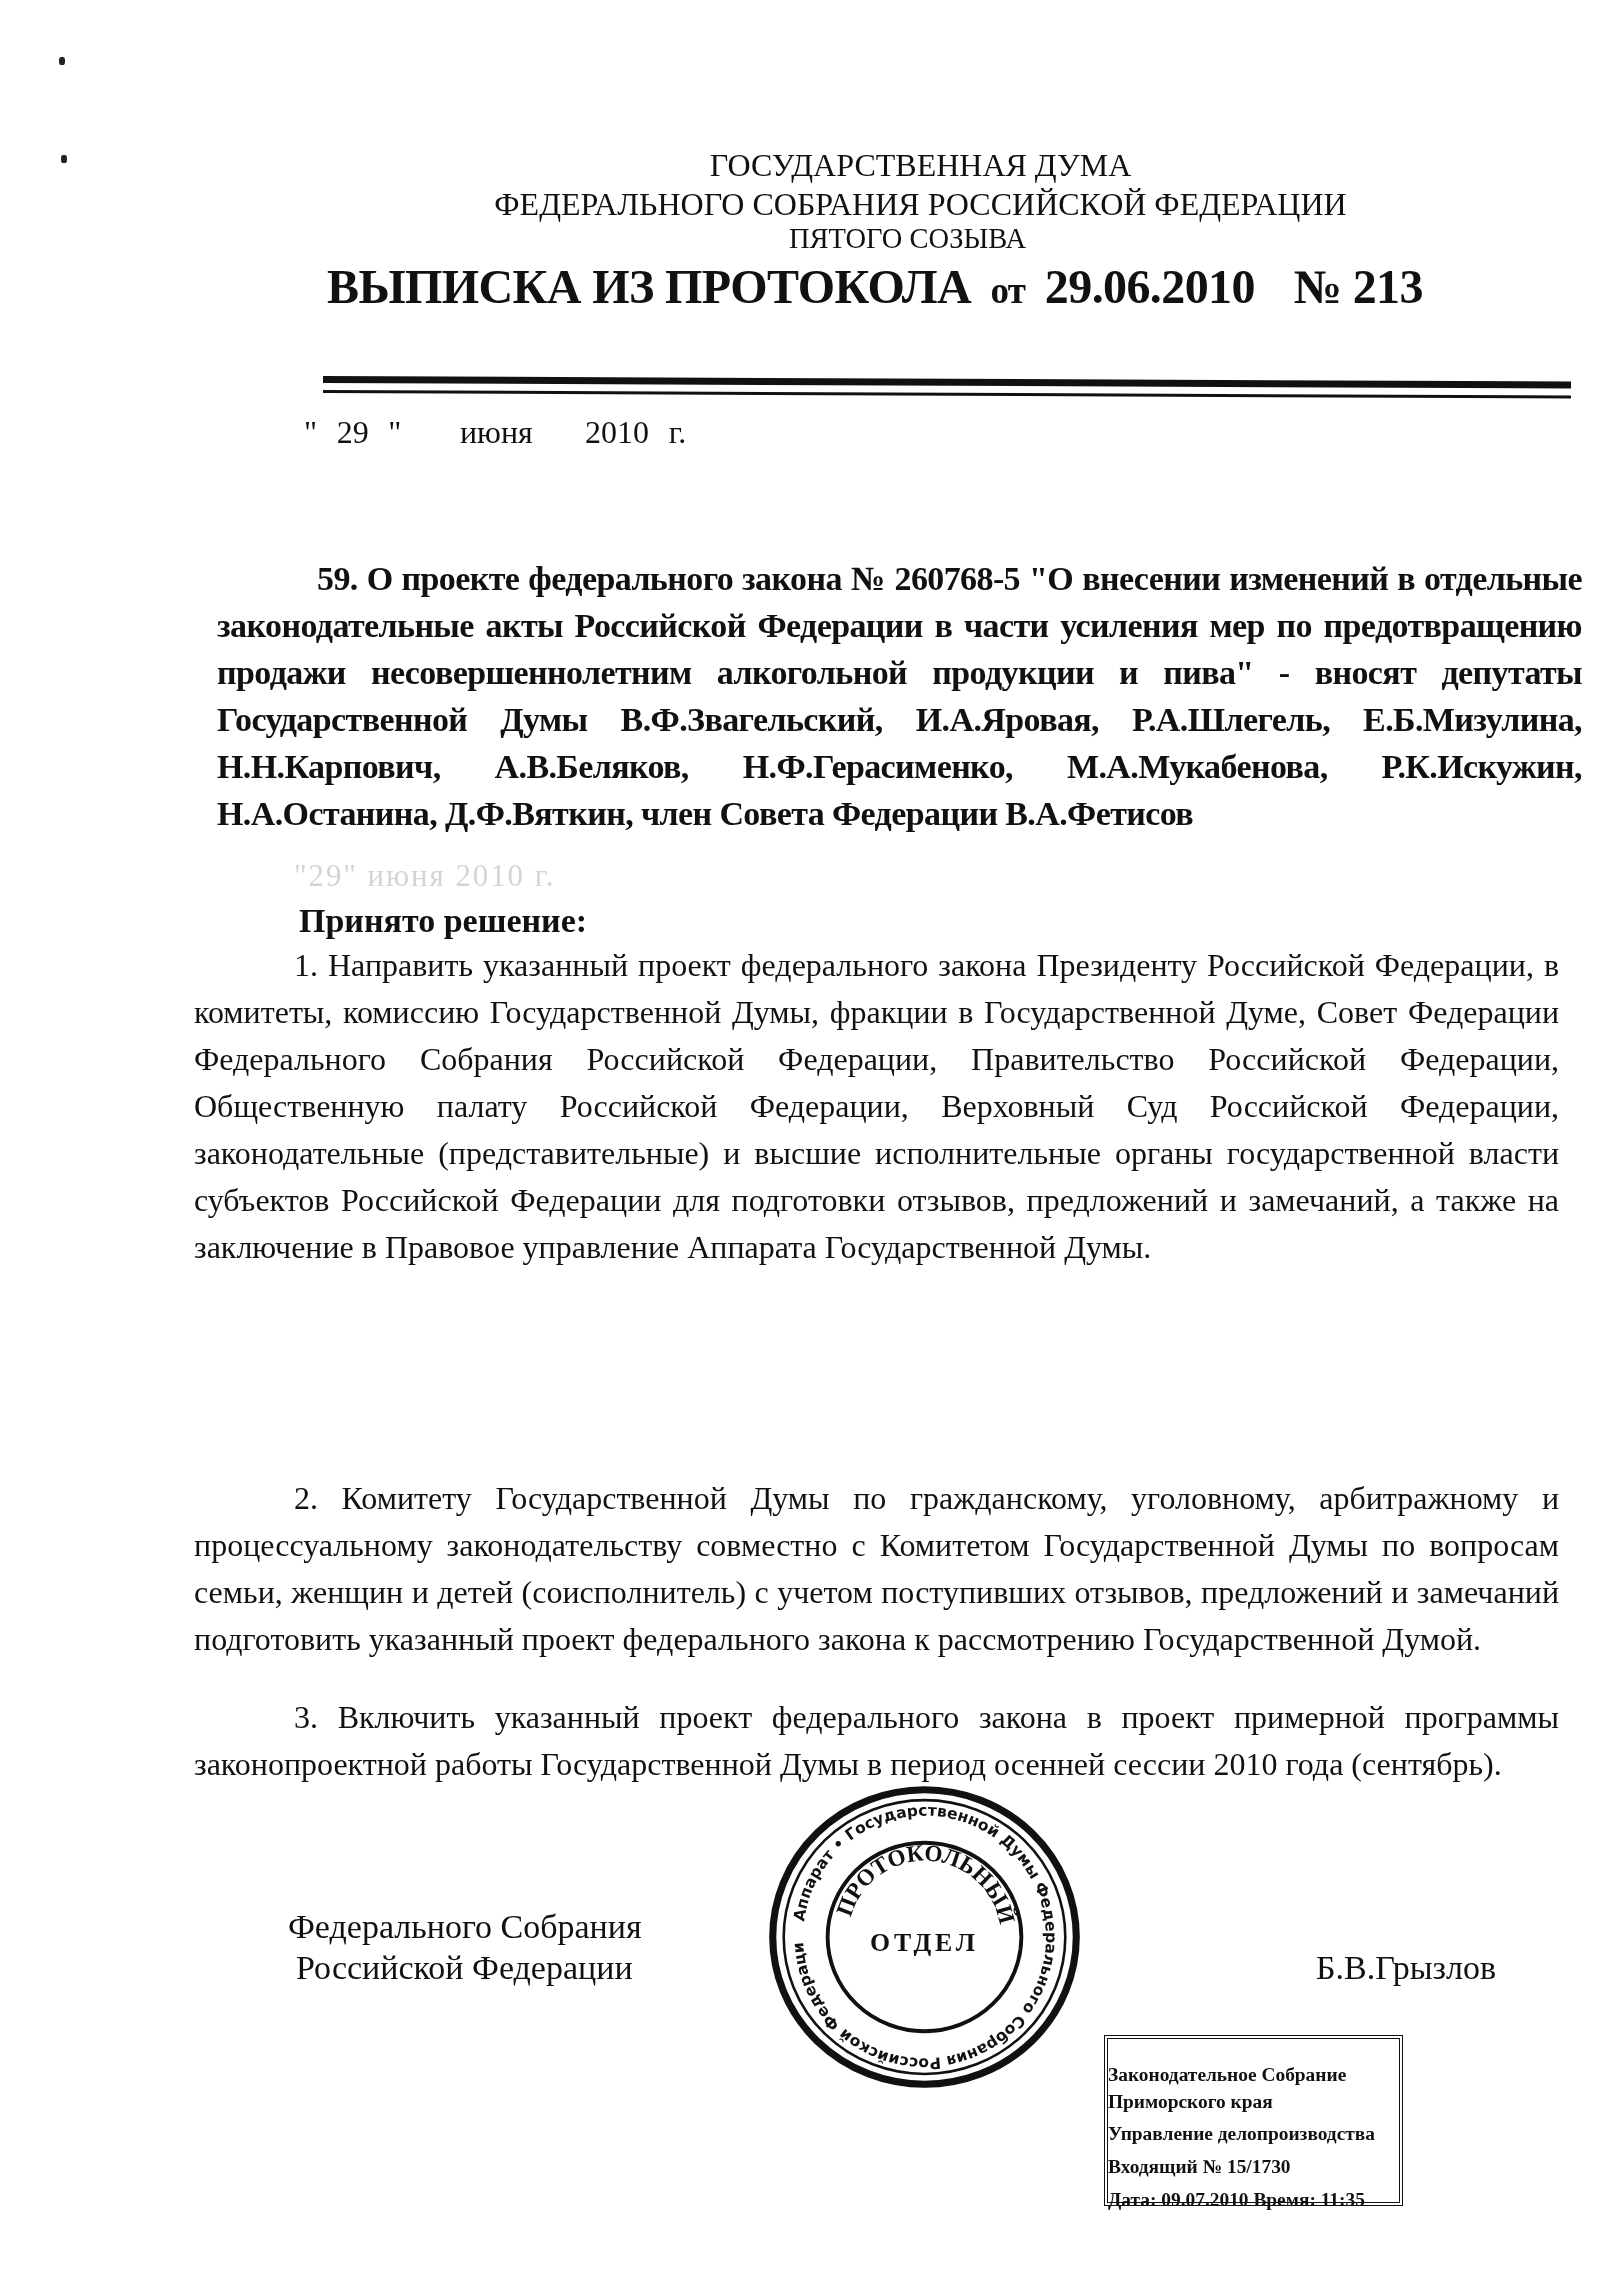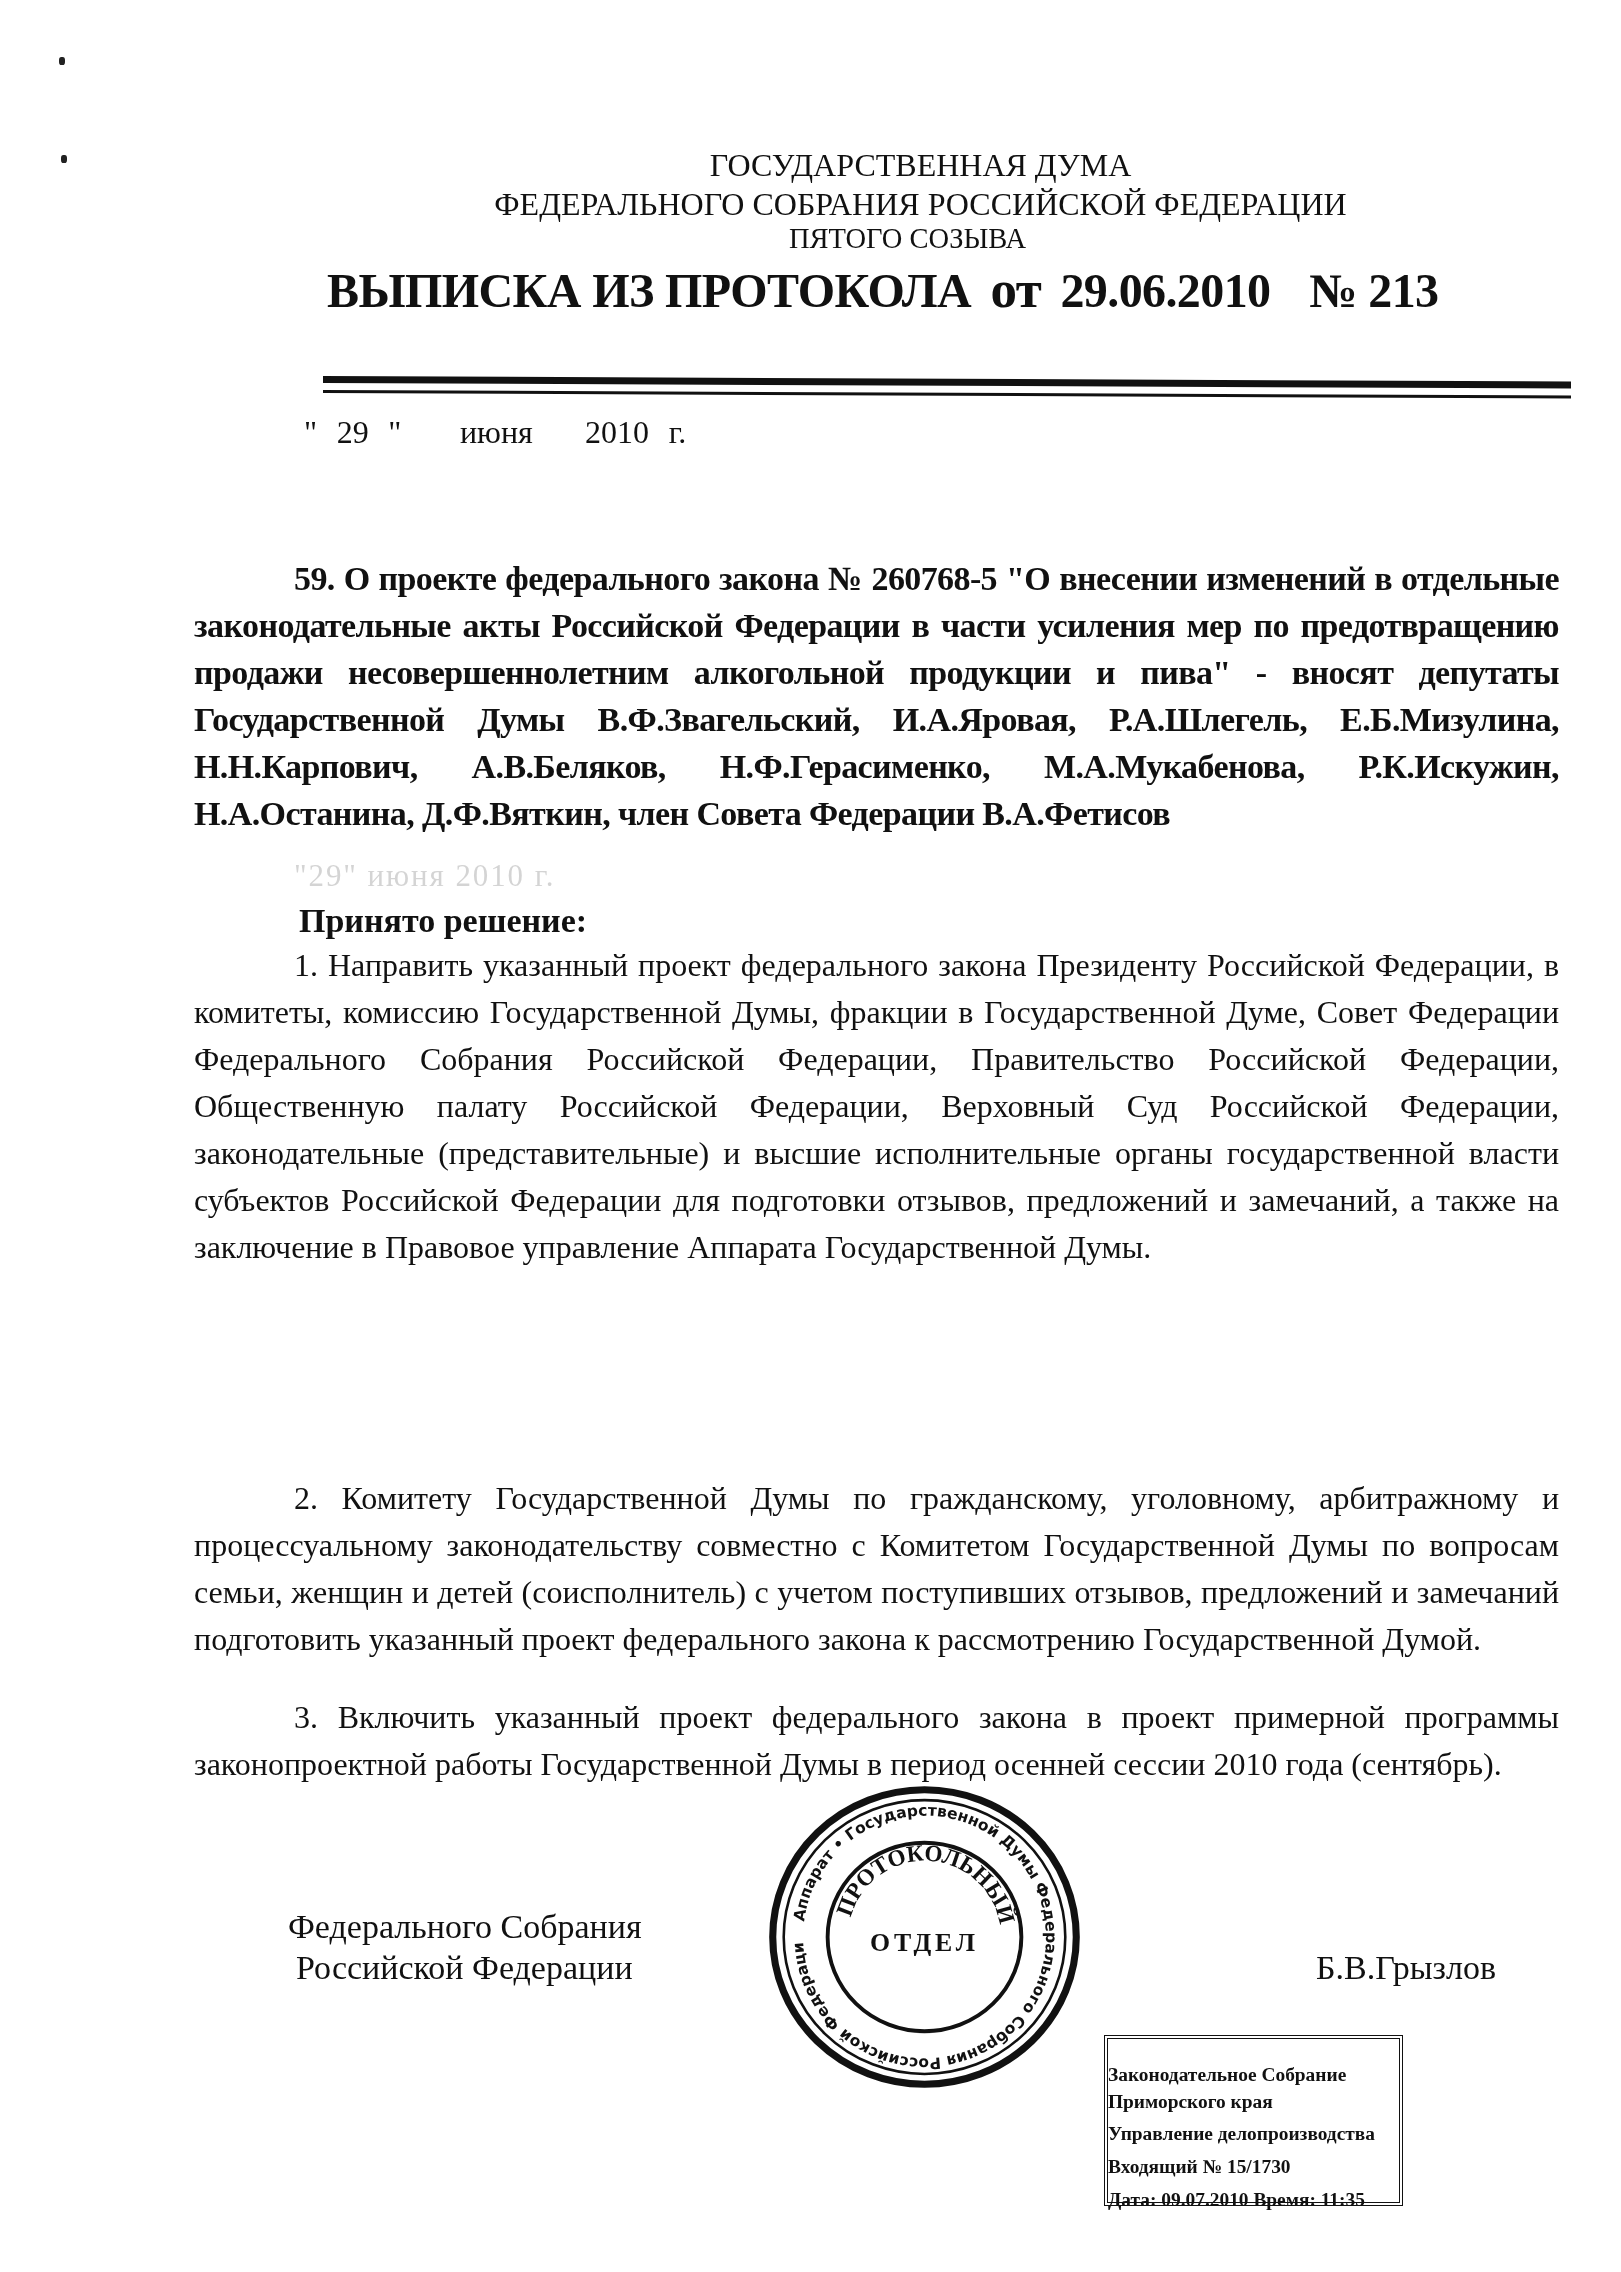--- a/index.html
+++ b/index.html
@@ -14,39 +14,40 @@
   
   .hdr-line { position: absolute; left: 0; width: 1621px; text-align: center; white-space: nowrap; }
   .hdr-org1 { top: 147px; font-size: 32px; letter-spacing: 0px; left: 110px; }
   .hdr-org2 { top: 186px; font-size: 32px; left: 110px; }
   .hdr-org3 { top: 223px; font-size: 28.5px; left: 97px; }
   .hdr-title {
     position: absolute; top: 259px; left: 327px; white-space: nowrap;
     font-weight: bold; font-size: 48px; letter-spacing: -0.6px;
   }
   .hdr-title .gap { display: inline-block; width: 19.4px; }
-  .hdr-title .small { font-size: 53px; text-align: right; }
+  .hdr-title .small { font-size: 37px; text-align: right; }
   .hdr-sub {
     position: absolute; top: 317px; left: 369px; white-space: nowrap;
     font-size: 43px; letter-spacing: 1.3px;
   }
   .rule-thick { position: absolute; left: 323px; top: 376px; width: 1248px; height: 6.5px; background: #111; transform: rotate(0.25deg); transform-origin: left; }
   .rule-thin  { position: absolute; left: 323px; top: 390px; width: 1248px; height: 3.2px; background: #111; transform: rotate(0.25deg); transform-origin: left; }
 
   .date-line { position: absolute; top: 414px; left: 304px; font-size: 32px; white-space: nowrap; word-spacing: 11.6px; }
 
   
   .body-text {
     position: absolute; left: 194px; width: 1365px;
     font-size: 32px; line-height: 47px; text-align: justify;
   }
   .item-title {
     top: 555px; font-weight: bold; font-size: 34px; line-height: 47px;
     font-family: "Liberation Sans Narrow", "Liberation Serif", serif;
     letter-spacing: -0.6px;
+    margin-left: 23px;
   }
   .indent { text-indent: 100px; }
   .decision-label { position: absolute; top: 902px; left: 299px; font-weight: bold; font-size: 34px; }
   .para1 { top: 942px; }
   .para2 { top: 1293px; }
   .para3 { top: 1475px; }
   .para4 { top: 1694px; }
 
   .ghost {
     position: absolute; color: rgba(60,60,60,0.22); white-space: nowrap;

